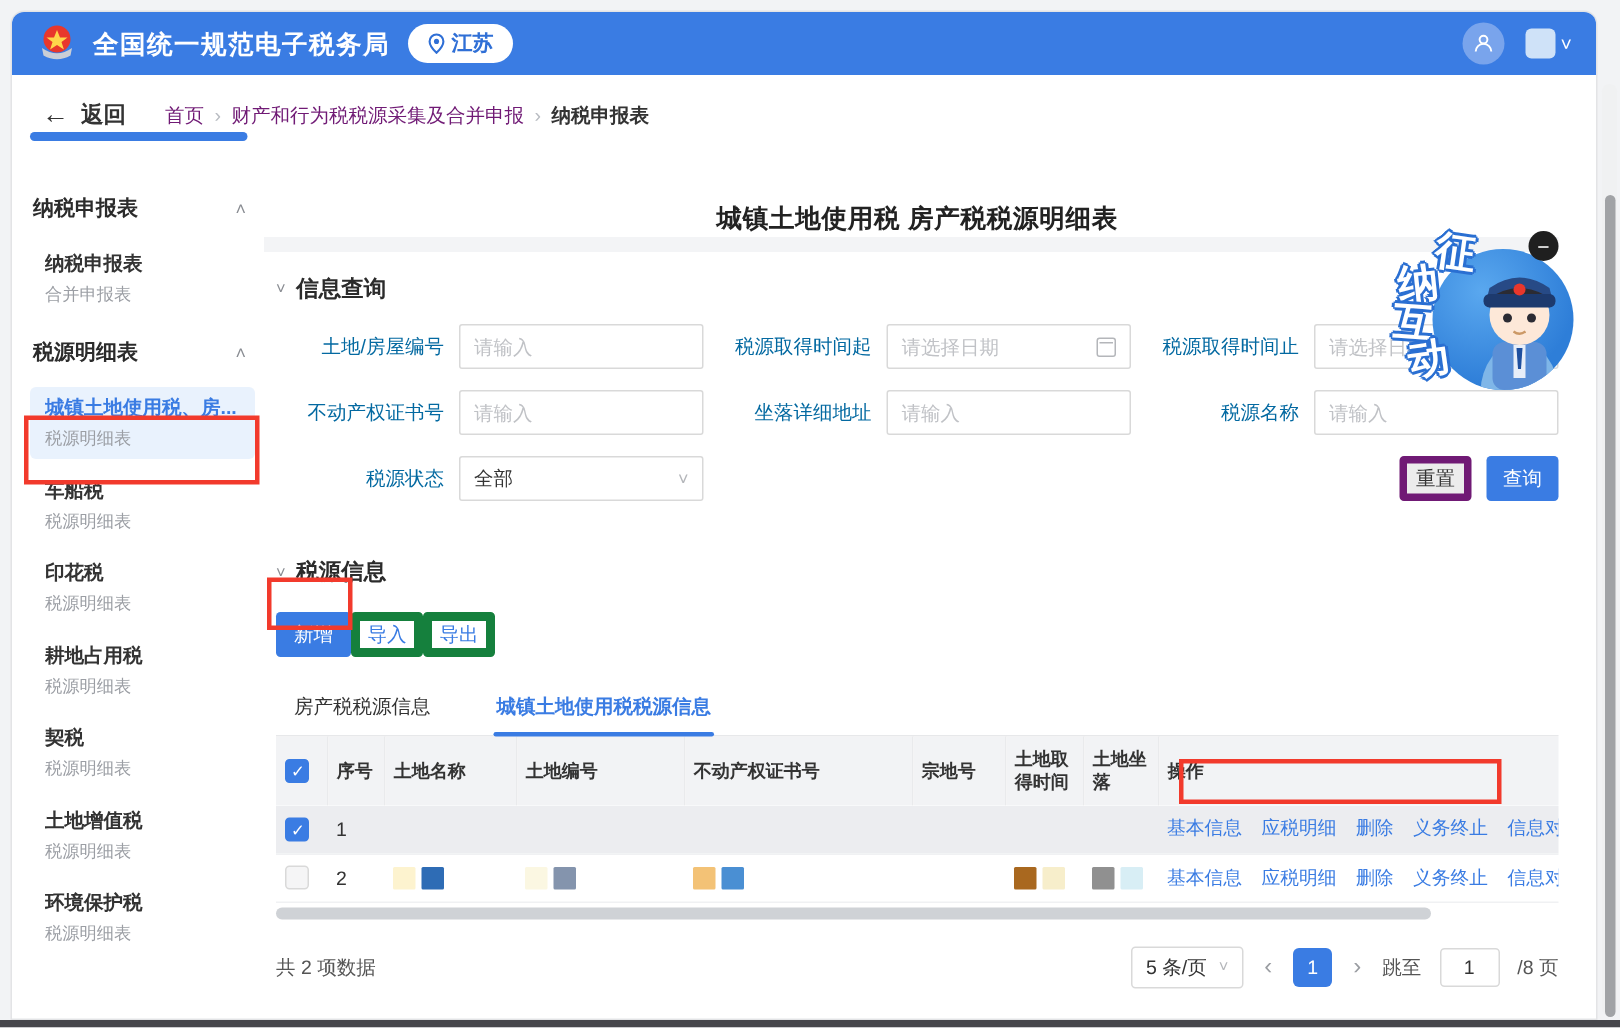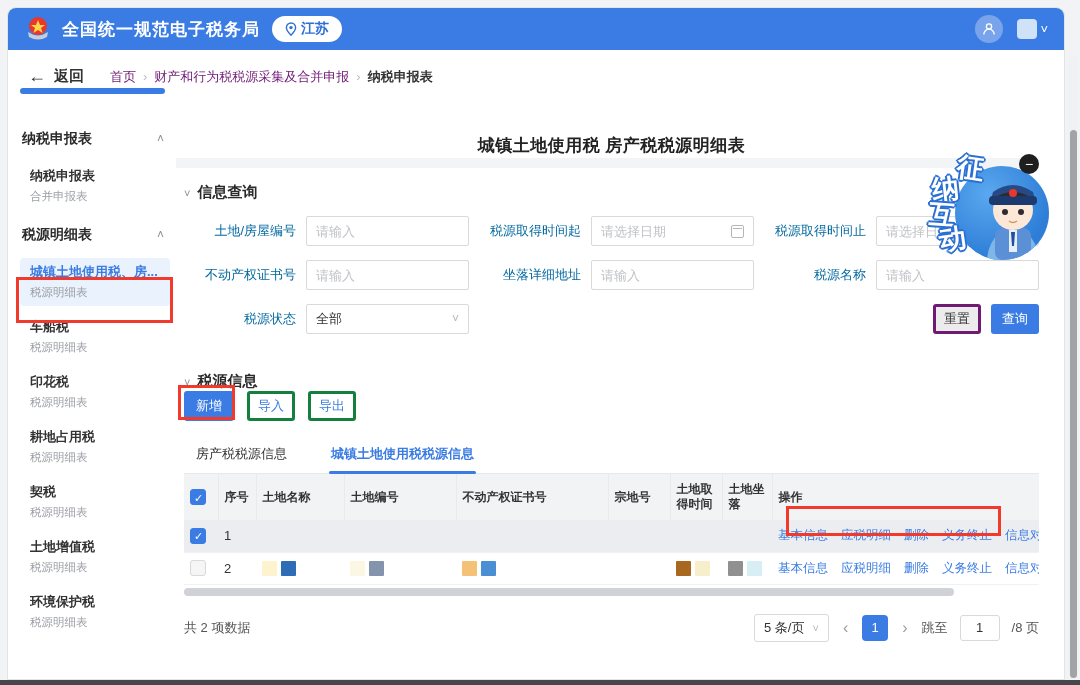--- a/index.html
+++ b/index.html
@@ -70,28 +70,28 @@
   .q-field label { width:112px; text-align:right; font-size:13px; color:#0369a1; margin-right:10px; flex:none; }
   .q-input { flex:1; height:30px; border:1px solid #d9d9d9; border-radius:2px; display:flex; align-items:center; padding:0 9px; background:#fff; }
   .q-input input { border:none; outline:none; width:100%; font-size:13px; color:#4d7c0f; font-family:inherit; background:transparent; }
   .q-input input::placeholder { color:#c0c2c6; }
   .q-input .value { font-size:13px; color:#333; flex:1; }
   .q-input .suffix { color:#b4b6ba; font-size:12px; margin-left:6px; }
   .cal-icon { width:13px; height:13px; border:1.4px solid #b4b6ba; border-radius:2px; position:relative; flex:none; margin-left:6px; }
   .cal-icon:before { content:""; position:absolute; left:1px; right:1px; top:2.5px; height:1.4px; background:#b4b6ba; }
   .btn-row-right { margin-left:auto; display:flex; gap:10px; align-items:center; }
   .btn { height:30px; border-radius:3px; font-size:13px; display:flex; align-items:center; justify-content:center; cursor:pointer; border:none; font-family:inherit; }
-  .btn-reset { width:48px; background:#ececec; color:#333; border:3px solid #701a75; }
+  .btn-reset { width:48px; background:#ececec; color:#333; border:5px solid #701a75; }
   .btn-search { width:48px; background:#3a7ce3; color:#fff; }
 
   
   .source-section { margin-top:38px; }
-  .action-btns { display:flex; gap:13px; }
+  .action-btns { display:flex; margin-top:17px; }
   .btn-add { width:50px; background:#3a7ce3; color:#fff; }
-  .btn-ghost { width:48px; background:#fff; color:#3a7ce3; border:3px solid #15803d; }
+  .btn-ghost { width:48px; background:#fff; color:#3a7ce3; border:6px solid #15803d; }
   .tabs { display:flex; gap:40px; margin-top:16px; border-bottom:1px solid #e7e8ea; padding-left:10px; }
   .tab { font-size:13px; padding:8px 2px 10px; color:#333; position:relative; cursor:pointer; }
   .tab.active { color:#3a7ce3; font-weight:bold; }
   .tab.active:after { content:""; position:absolute; left:0; right:0; bottom:-1px; height:3px; background:#3a7ce3; border-radius:2px; }
 
   
   table.src-table { border-collapse:collapse; width:100%; margin-top:0; table-layout:fixed; }
   .src-table th {
     background:#f2f3f5; font-size:12px; font-weight:bold; color:#333; text-align:left;
     padding:7px 6px; height:46px; vertical-align:middle; border-right:1px solid #e9eaec;

